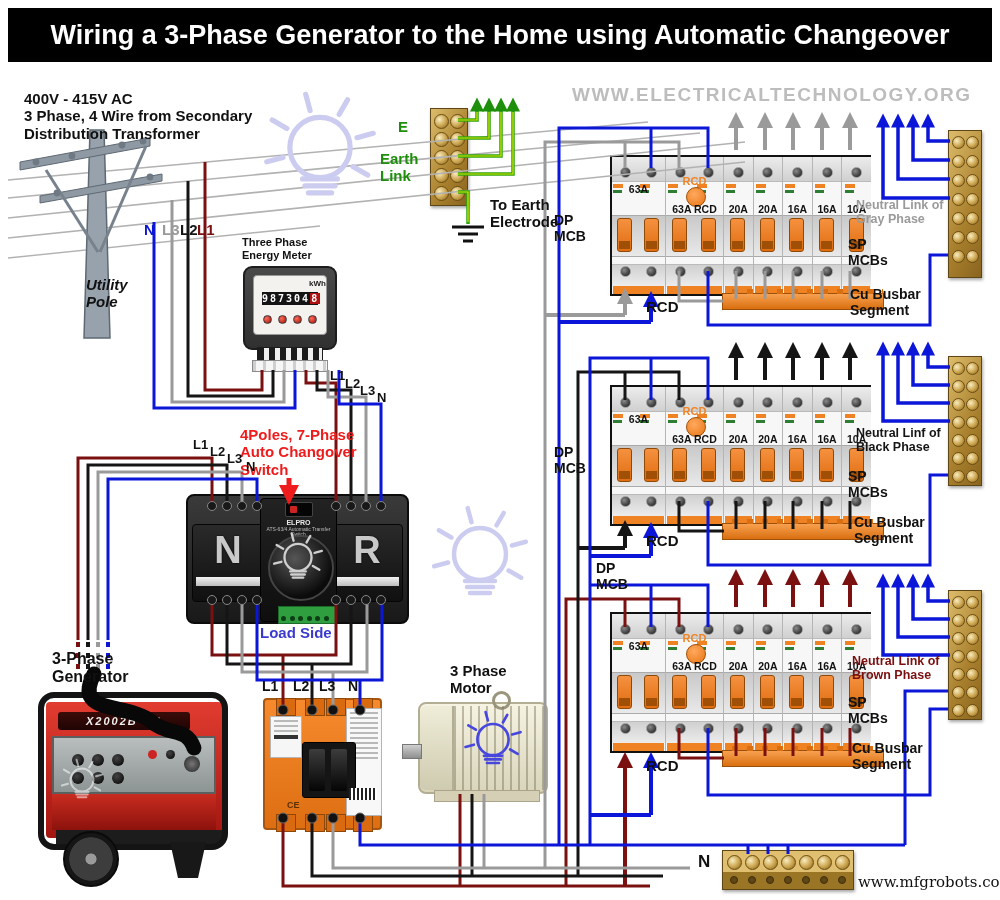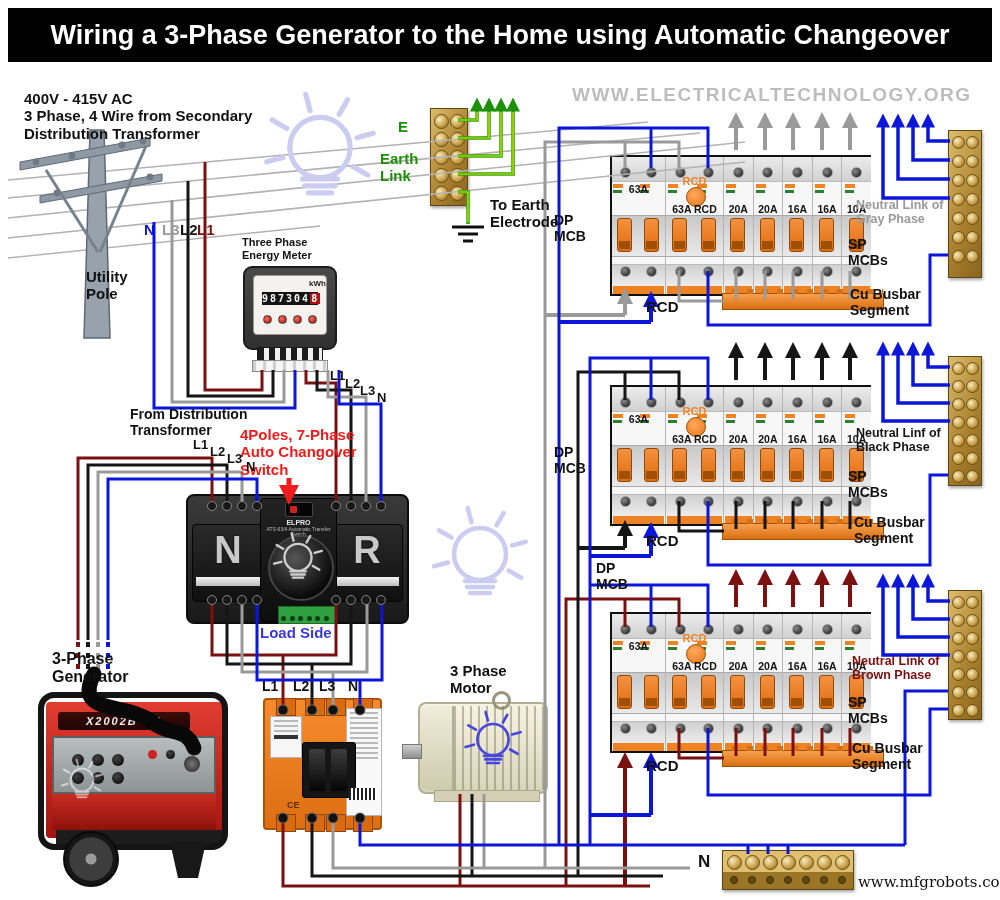--- a/index.html
+++ b/index.html
@@ -124,26 +124,24 @@
 
   <div id="wm" class="lbl" style="left:572px;top:84px;width:344px;font-size:19px;color:#bdbdbd;">WWW.ELECTRICALTECHNOLOGY.ORG</div>
 
   <div class="lbl" style="left:24px;top:90px;width:310px;font-size:15px;">400V - 415V AC
 3 Phase, 4 Wire from Secondary
 Distribution Transformer</div>
   <div class="lbl" style="left:144px;top:221px;width:18px;font-size:15px;color:#0b16d8;">N</div>
   <div class="lbl" style="left:162px;top:221px;width:21px;font-size:15px;color:#9a9a9a;">L3</div>
   <div class="lbl" style="left:180px;top:221px;width:21px;font-size:15px;color:#151515;">L2</div>
   <div class="lbl" style="left:197px;top:221px;width:21px;font-size:15px;color:#7a1010;">L1</div>
-  <div class="lbl" style="left:86px;top:268px;width:64px;font-size:15px;">Utility
+  <div class="lbl" style="left:86px;top:276px;width:64px;font-size:15px;font-style:italic;">Utility
 Pole</div>
   <div class="lbl" style="left:242px;top:236px;width:104px;font-size:11px;">Three Phase
 Energy Meter</div>
-  <div class="lbl" style="left:130px;top:406px;width:140px;font-size:14px;">From Distribution
-Transformer</div>
   <div class="lbl" style="left:240px;top:426px;width:140px;font-size:15px;color:#ee1c1c;">4Poles, 7-Phase
 Auto Changover
 Switch</div>
 
   <div class="lbl" style="left:330px;top:369px;width:22px;font-size:13px;text-align:left;">L1</div>
   <div class="lbl" style="left:345px;top:377px;width:22px;font-size:13px;text-align:left;">L2</div>
   <div class="lbl" style="left:360px;top:384px;width:22px;font-size:13px;text-align:left;">L3</div>
   <div class="lbl" style="left:377px;top:391px;width:18px;font-size:13px;text-align:left;">N</div>
 
   <div class="lbl" style="left:193px;top:438px;width:20px;font-size:13px;text-align:left;">L1</div>

